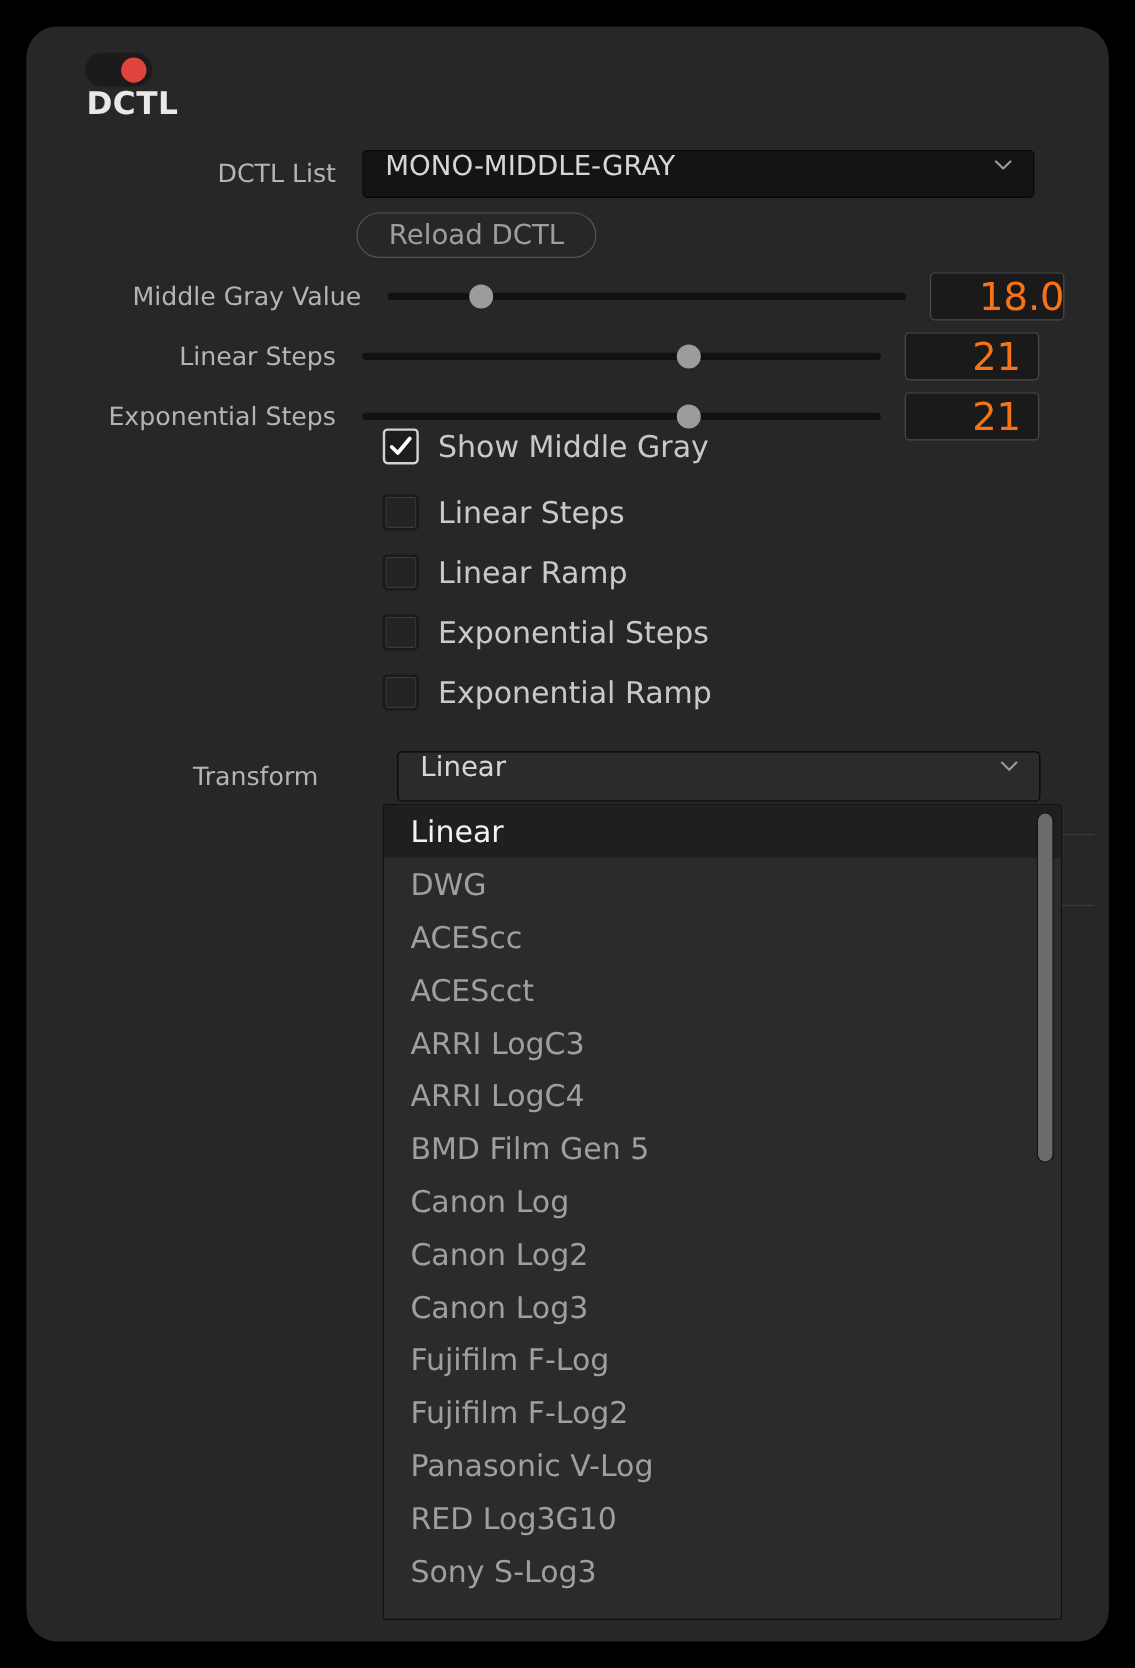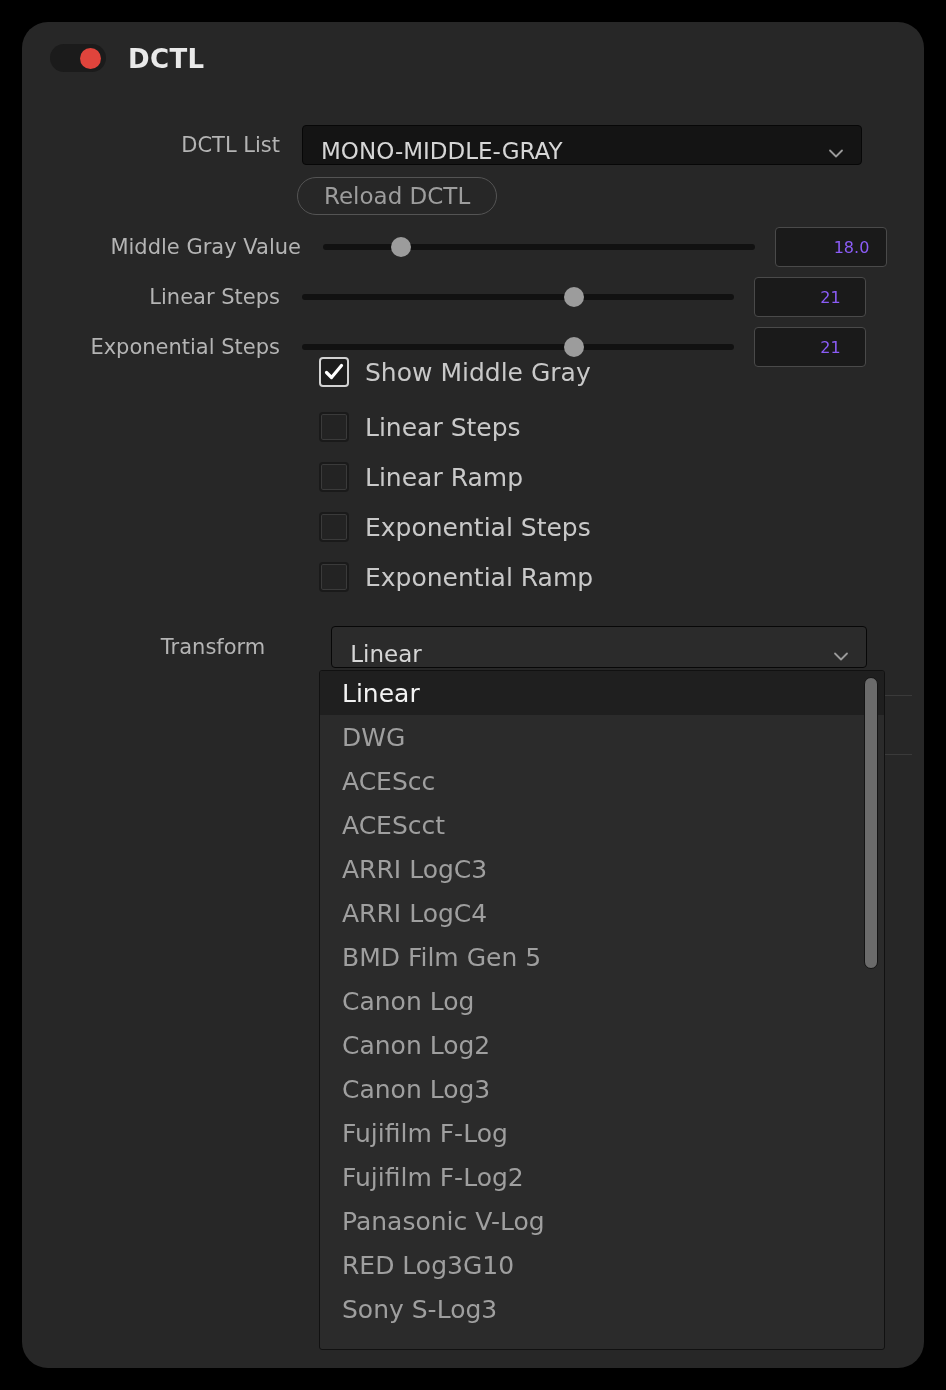--- a/index.html
+++ b/index.html
@@ -33,20 +33,22 @@
     border-radius: 26px;
     box-sizing: border-box;
   }
 
   
   .header {
     position: absolute;
     left: 28px;
     top: 22px;
     display: flex;
+    align-items: center;
+    flex-direction: column;
   }
   .toggle {
     width: 56px;
     height: 28px;
     border-radius: 14px;
     background: #1b1b1b;
     position: relative;
     flex: none;
   }
   .toggle .knob {
@@ -80,21 +82,21 @@
     white-space: nowrap;
   }
 
   
   .combo {
     box-sizing: border-box;
     background: #141414;
     border: 1px solid #070707;
     border-radius: 4px;
     display: flex;
-    align-items: flex-end;
+    align-items: flex-start;
     padding: 0 14px 0 18px;
     height: 40px;
   }
   .combo .val {
     color: #d6d6d6;
     font-size: 23px;
     flex: 1;
     white-space: nowrap;
     overflow: hidden;
   }
@@ -161,22 +163,22 @@
   .numbox {
     box-sizing: border-box;
     width: 112px;
     height: 40px;
     background: #1a1a1a;
     border: 1px solid #4a4a4a;
     border-radius: 4px;
     display: flex;
     align-items: center;
     justify-content: center;
-    color: #8b5cf6;
-    font-size: 16px;
+    color: #f97316;
+    font-size: 32px;
     padding-left: 41px;
   }
 
   
   .cbrow {
     position: absolute;
     left: 297px;
     display: flex;
     align-items: center;
   }

